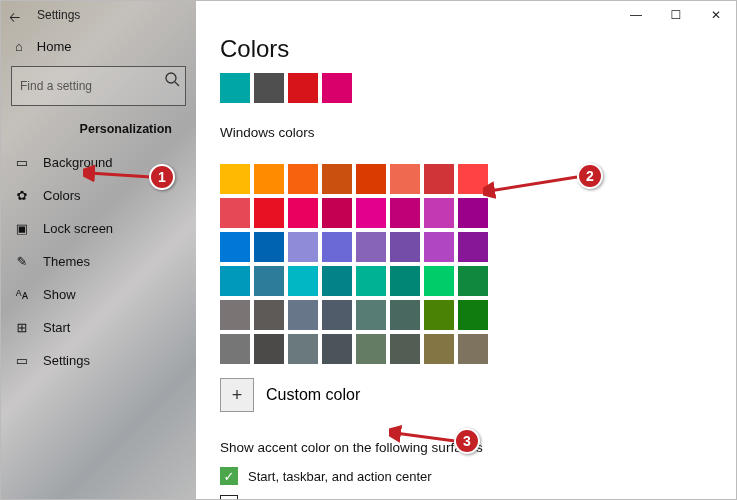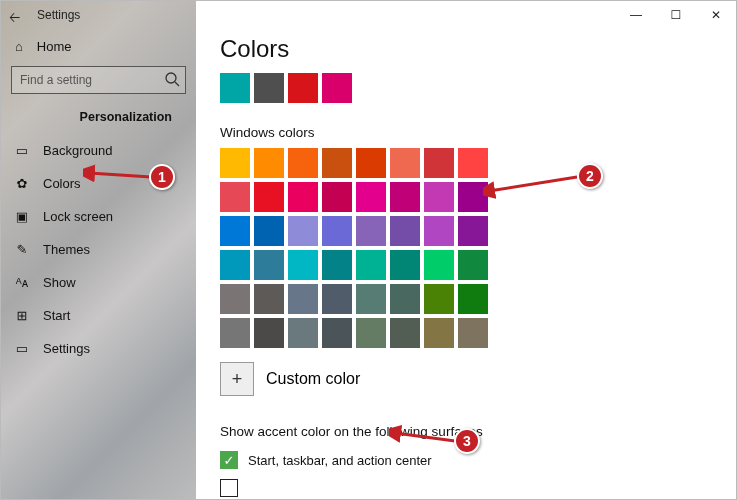--- a/index.html
+++ b/index.html
@@ -8,32 +8,32 @@
   .titlebar { position: absolute; top: 0; left: 0; right: 0; height: 28px; display: flex; align-items: center; z-index: 5; }
   .titlebar .title { font-size: 12px; margin-left: 36px; color: #222; }
   .titlebar .back { position: absolute; left: 8px; top: 6px; font-size: 14px; color: #222; }
   .winbtns { position: absolute; right: 0; top: 0; display: flex; }
   .winbtn { width: 40px; height: 28px; display: flex; align-items: center; justify-content: center; font-size: 12px; color: #222; }
   .sidebar { width: 195px; height: 100%; padding-top: 28px; background: linear-gradient(135deg,#b6b0a4 0%, #c4c0bb 20%, #a8a8a9 45%, #c9c7c7 60%, #a0a4a8 80%, #bcbcbc 100%); position: relative; }
   .sidebar::after{content:"";position:absolute;inset:0;backdrop-filter: blur(2px);pointer-events:none;}
   .sidebar > * { position: relative; z-index: 1; }
   .home-row { display:flex; align-items:center; gap:14px; padding: 10px 14px 6px; font-size: 13px; color:#111;}
   .searchwrap { margin: 6px 10px 12px; position: relative; }
-  .search { width: 100%; height: 28px; border: 1px solid #555; background: rgba(255,255,255,0.15); font-size: 12px; padding: 0 28px 0 8px; color:#333; }
+  .search { width: 100%; height: 40px; border: 1px solid #555; background: rgba(255,255,255,0.15); font-size: 12px; padding: 0 28px 0 8px; color:#333; }
   .search::placeholder { color: #555; font-style: normal; }
   .searchicon { position: absolute; right: 6px; top: 5px; color:#333; }
   .cat { font-size: 12.5px; font-weight: 600; padding: 4px 24px 10px; color:#111;text-align:right;}
   .nav { list-style: none; }
   .nav li { display: flex; align-items: center; gap: 14px; padding: 9px 14px; font-size: 13px; color:#111; cursor:pointer;}
   .nav li .ic { width: 14px; display:inline-flex; justify-content:center; font-size:13px; color:#111;}
   .content { flex: 1; padding: 34px 0 0 24px; overflow: hidden; }
   .h1 { font-size: 24px; font-weight: 300; color:#111; margin-bottom: 10px;}
   .recent { display:flex; gap:4px; margin-bottom: 22px;}
   .recent div { width:30px; height:30px; }
-  .label { font-size: 13.5px; color:#111; margin-bottom: 8px;}
+  .label { font-size: 13.5px; color:#111; margin-bottom: 24px;}
   .grid { display: grid; grid-template-columns: repeat(8, 30px); grid-auto-rows: 30px; gap:4px; margin-bottom: 14px;}
   .sw { width:30px; height:30px; cursor:pointer;}
   .custom { display:flex; align-items:center; gap:12px; margin-bottom: 28px;}
   .plusbtn { width:34px; height:34px; border:1px solid #999; background:#eee; display:flex; align-items:center; justify-content:center; font-size:18px; color:#333;}
   .section { font-size: 13.5px; color:#111; margin-bottom: 12px;}
   .chk { display:flex; align-items:center; gap:10px; font-size:13px; margin-bottom:10px; color:#111;}
   .box { width:18px; height:18px; border:1.5px solid #222; display:flex; align-items:center; justify-content:center; font-size:13px;}
   .box.checked { background:#4ca64c; border-color:#4ca64c; color:#fff;}
   .badge { position:absolute; width:26px; height:26px; border-radius:50%; background:#c32126; border:2px solid #fff; box-shadow: 1px 1px 3px rgba(0,0,0,0.4); color:#fff; font-weight:700; font-size:14px; display:flex; align-items:center; justify-content:center; z-index:10;}
   .arrow-svg { position:absolute; z-index:9; pointer-events:none; }

